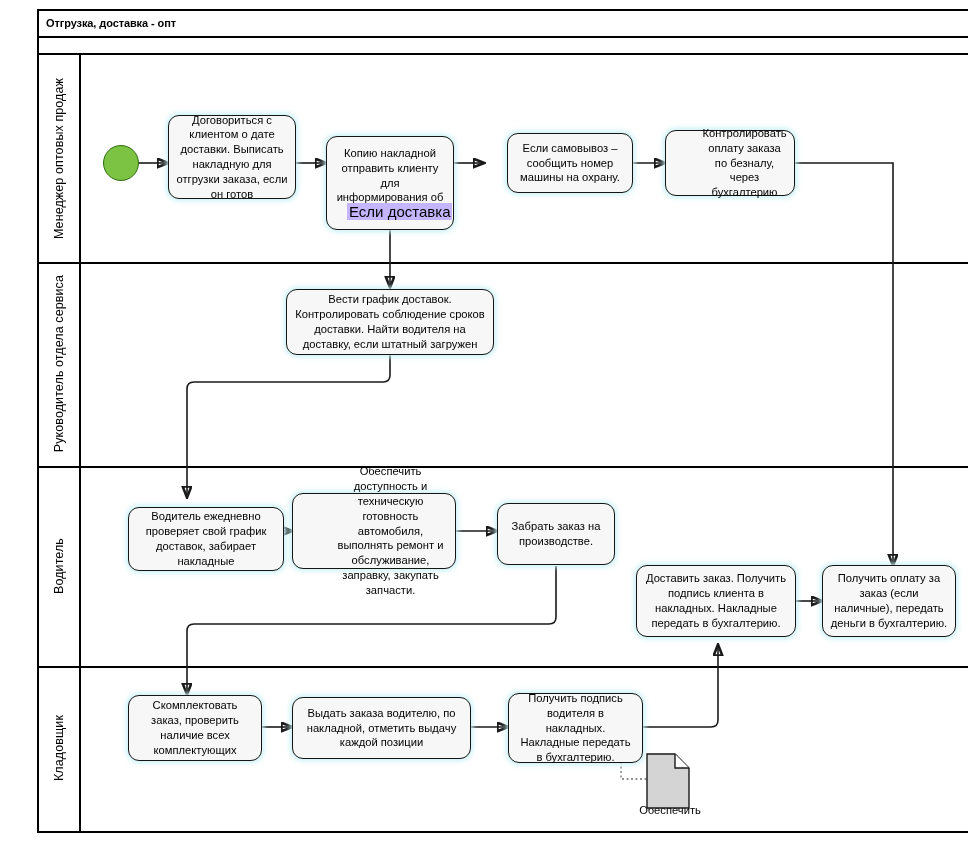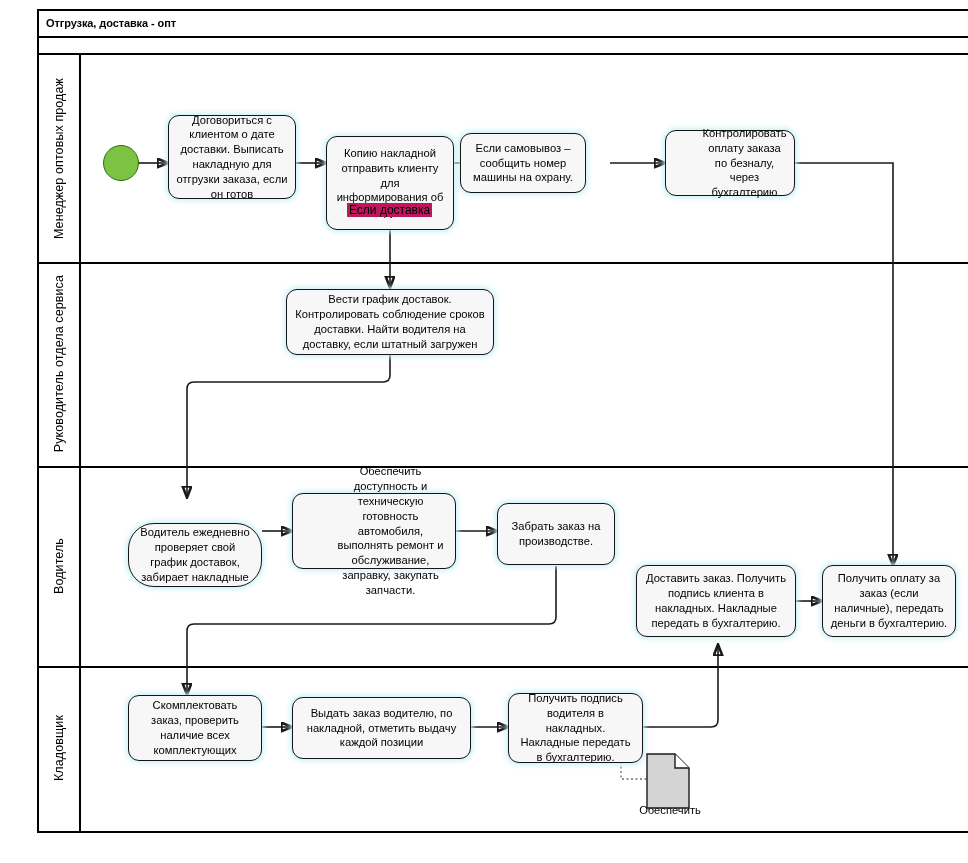--- a/index.html
+++ b/index.html
@@ -151,24 +151,24 @@
   }
   #edges .dotted {
     stroke: #6e6e6e;
     stroke-width: 1.3;
     stroke-dasharray: 2 2.5;
   }
 
   
   .edge-label {
     position: absolute;
-    font-size: 12px;
+    font-size: 15px;
     color: #000000;
     white-space: nowrap;
-    background: #be185d;
+    background: #c4b5fd;
     padding: 0 2px;
     z-index: 7;
   }
 </style>
 </head>
 <body>
 
 <div id="canvas">
 
   <div class="pool"></div>
@@ -231,39 +231,39 @@
 
     <path class="dotted" d="M621,762 L621,779 L647,779"></path>
   </svg>
 
   <div class="start-event" style="left:103px; top:145px;"></div>
 
   <div class="task" style="left:168px; top:115px; width:128px; height:84px;">Договориться с клиентом о дате доставки. Выписать накладную для отгрузки заказа, если он готов</div>
 
   <div class="task" style="left:326px; top:136px; width:128px; height:94px;">Копию накладной отправить клиенту для информирования об отгрузке</div>
 
-  <div class="task" style="left:460px; top:133px; width:126px; height:60px;">Если самовывоз – сообщить номер машины на охрану.</div>
+  <div class="task" style="left:507px; top:133px; width:126px; height:60px;">Если самовывоз – сообщить номер машины на охрану.</div>
 
   <div class="task" style="left:665px; top:130px; width:130px; height:66px;padding-left:36px;">Контролировать оплату заказа по безналу, через бухгалтерию</div>
 
   <div class="task" style="left:286px; top:289px; width:208px; height:66px;">Вести график доставок. Контролировать соблюдение сроков доставки. Найти водителя на доставку, если штатный загружен</div>
 
-  <div class="task" style="left:128px; top:523px; width:134px; height:64px;border-radius:26px;">Водитель ежедневно проверяет свой график доставок, забирает накладные</div>
+  <div class="task" style="left:128px; top:507px; width:156px; height:64px;">Водитель ежедневно проверяет свой график доставок, забирает накладные</div>
 
   <div class="task" style="left:292px; top:493px; width:164px; height:76px;padding-left:40px;">Обеспечить доступность и техническую готовность автомобиля, выполнять ремонт и обслуживание, заправку, закупать запчасти.</div>
 
   <div class="task" style="left:497px; top:503px; width:118px; height:62px;">Забрать заказ на производстве.</div>
 
   <div class="task" style="left:636px; top:565px; width:160px; height:72px;">Доставить заказ. Получить подпись клиента в накладных. Накладные передать в бухгалтерию.</div>
 
   <div class="task" style="left:822px; top:565px; width:134px; height:72px;">Получить оплату за заказ (если наличные), передать деньги в бухгалтерию.</div>
 
   <div class="task" style="left:128px; top:695px; width:134px; height:66px;">Скомплектовать заказ, проверить наличие всех комплектующих</div>
 
-  <div class="task" style="left:292px; top:697px; width:179px; height:62px;">Выдать заказ водителю, по накладной, отметить выдачу каждой позиции</div>
+  <div class="task" style="left:292px; top:697px; width:179px; height:62px;">Выдать заказа водителю, по накладной, отметить выдачу каждой позиции</div>
 
   <div class="task" style="left:508px; top:693px; width:135px; height:70px;">Получить подпись водителя в накладных. Накладные передать в бухгалтерию.</div>
 
   <div class="doc-artifact" style="left:646px; top:753px;">
     <svg width="44" height="56" viewBox="0 0 44 56">
       <path d="M1,1 L29,1 L43,15 L43,55 L1,55 Z" fill="#d4d4d4" stroke="#1a1a1a" stroke-width="1.4" stroke-linejoin="miter"></path>
       <path d="M29,1 L29,15 L43,15" fill="#ffffff" stroke="#1a1a1a" stroke-width="1.4"></path>
     </svg>
   </div>
   <div class="doc-label" style="left:600px; top:804px; width:140px;">Обеспечить</div>

